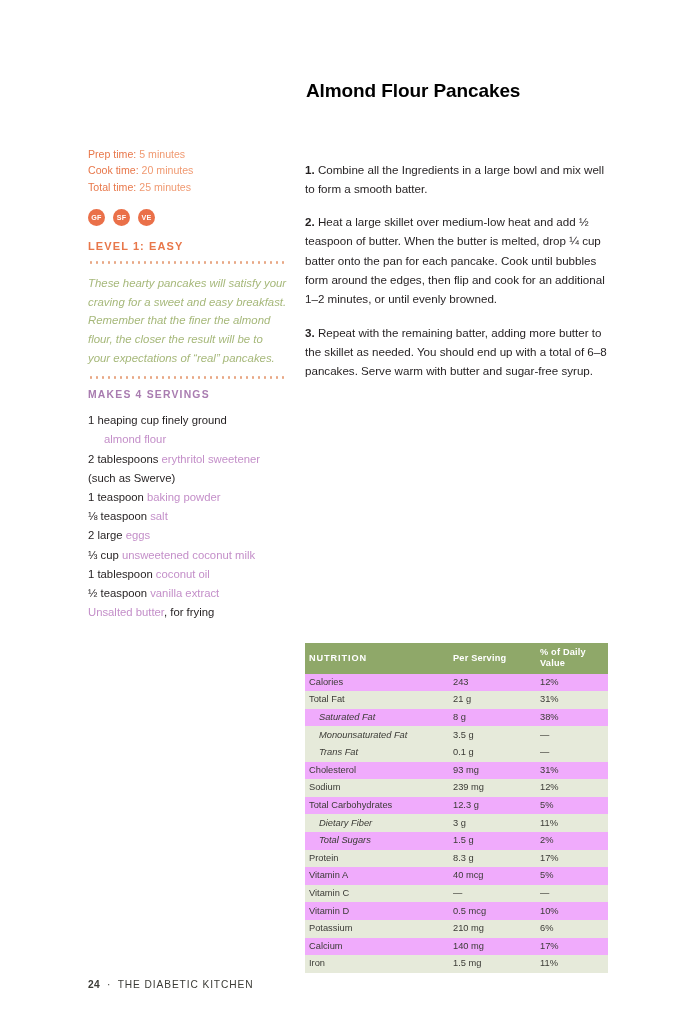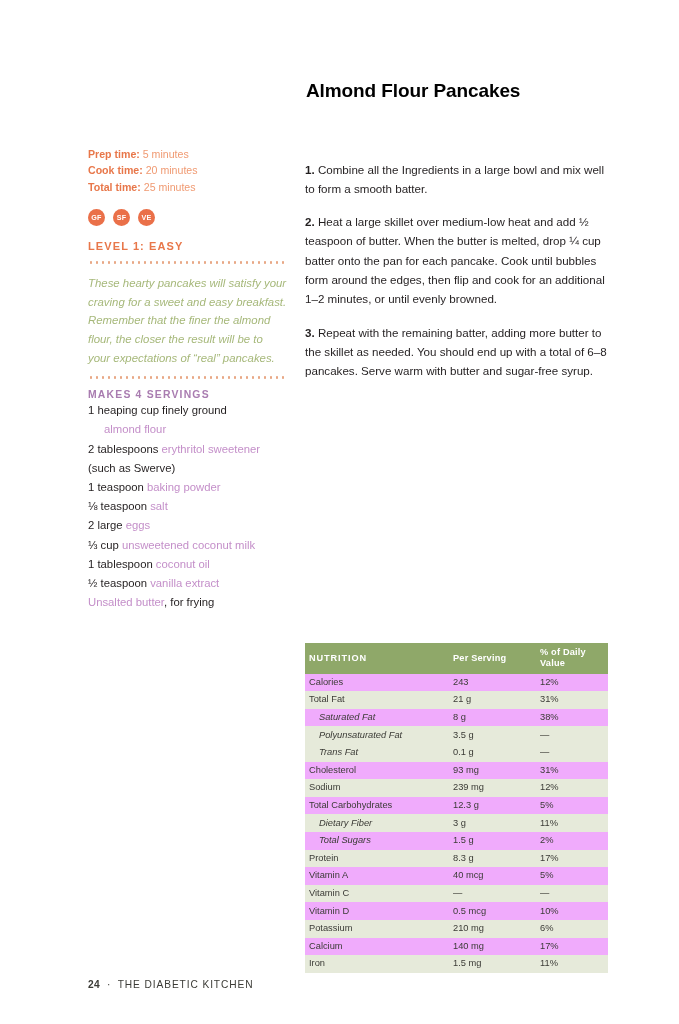--- a/index.html
+++ b/index.html
@@ -31,21 +31,21 @@
   }
 
   .times { margin: 0 0 14px 0; }
   .time-row {
     font-size: 10.6px;
     line-height: 16.4px;
     color: #ef8b63;
     white-space: nowrap;
   }
   .time-label {
-    font-weight: bold;
+    font-weight: normal;
     color: #e8774a;
   }
   .time-value { color: #f09a72; }
 
   .badges {
     display: flex;
     gap: 8px;
     margin: 5px 0 14px 0;
   }
   .badge {
@@ -87,21 +87,21 @@
     line-height: 18.6px;
     color: #a6b87a;
     margin: 0;
   }
 
   .makes {
     font-size: 10.4px;
     font-weight: bold;
     letter-spacing: 1.2px;
     color: #a97cb0;
-    margin: 10px 0 1px 0;
+    margin: 10px 0 11px 0;
   }
 
   .ingredients { margin: 0; padding: 0; list-style: none; }
   .ing {
     font-size: 11.3px;
     line-height: 19.2px;
     color: #231f20;
     margin-bottom: 0px;
   }
   .ing .hl { color: #c48fc9; }
@@ -257,21 +257,21 @@
           <td class="c1">Total Fat</td>
           <td class="c2">21 g</td>
           <td class="c3">31%</td>
         </tr>
         <tr class="plain">
           <td class="c1 indent">Saturated Fat</td>
           <td class="c2">8 g</td>
           <td class="c3">38%</td>
         </tr>
         <tr class="tint">
-          <td class="c1 indent">Polyunsaturated Fat</td>
+          <td class="c1 indent">Monounsaturated Fat</td>
           <td class="c2">3.5 g</td>
           <td class="c3">—</td>
         </tr>
         <tr class="tint">
           <td class="c1 indent">Trans Fat</td>
           <td class="c2">0.1 g</td>
           <td class="c3">—</td>
         </tr>
         <tr class="plain">
           <td class="c1">Cholesterol</td>

